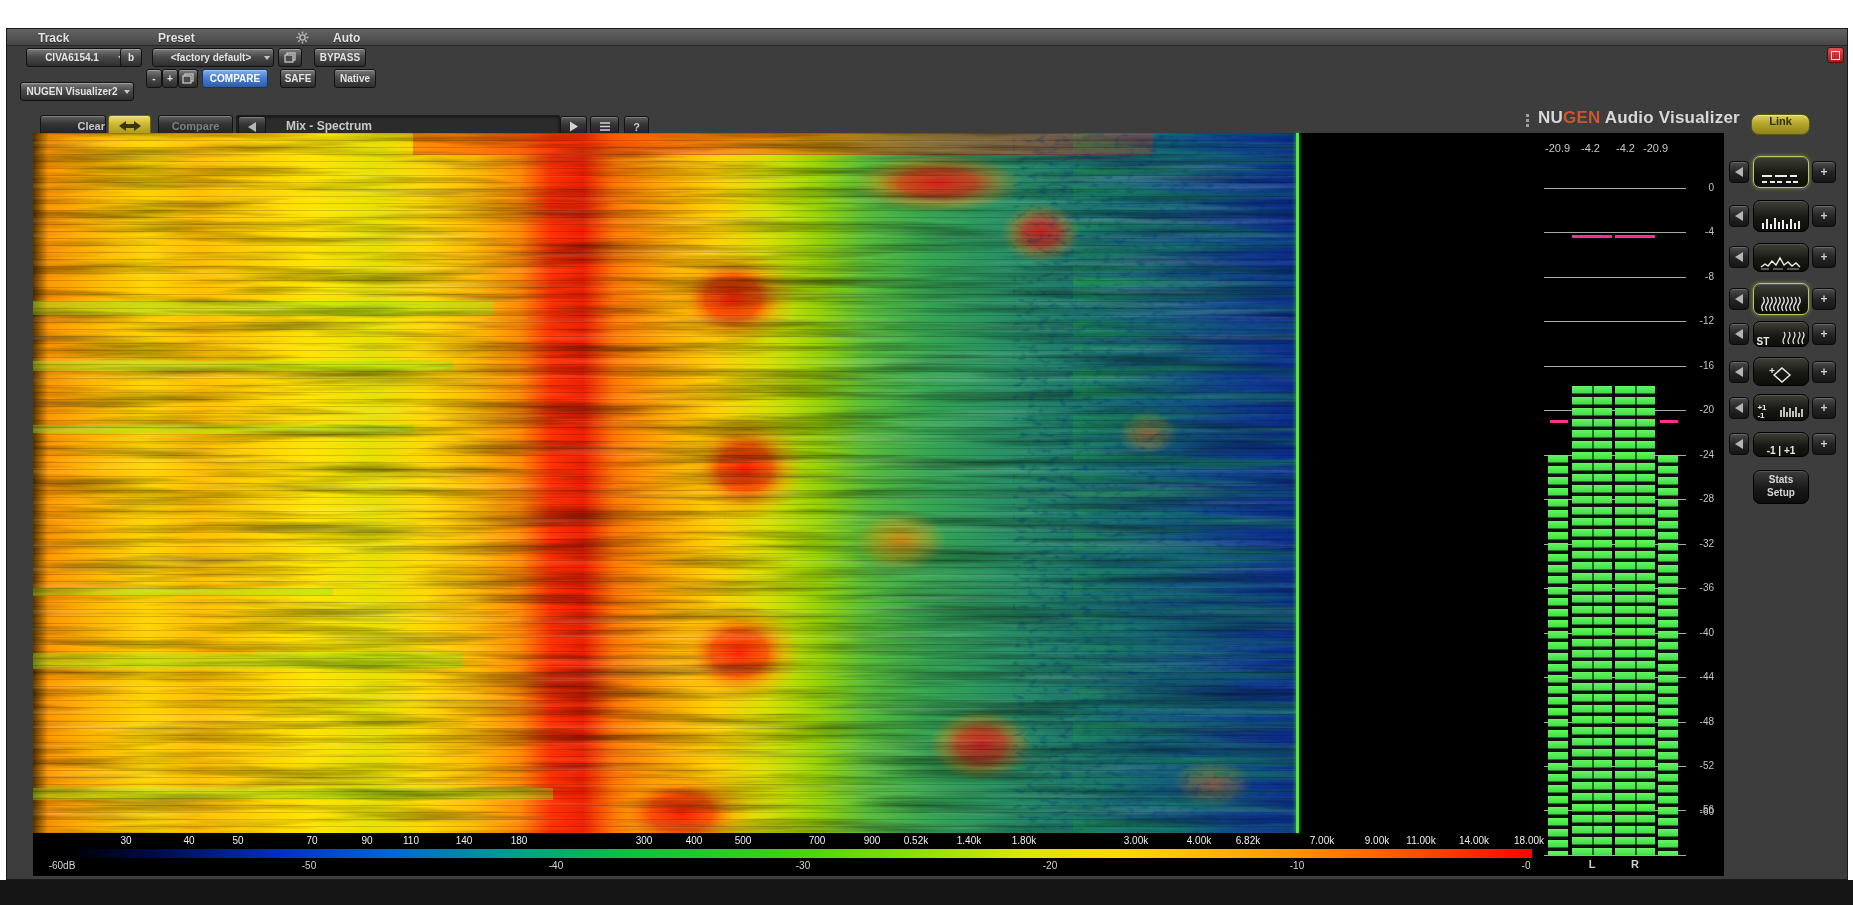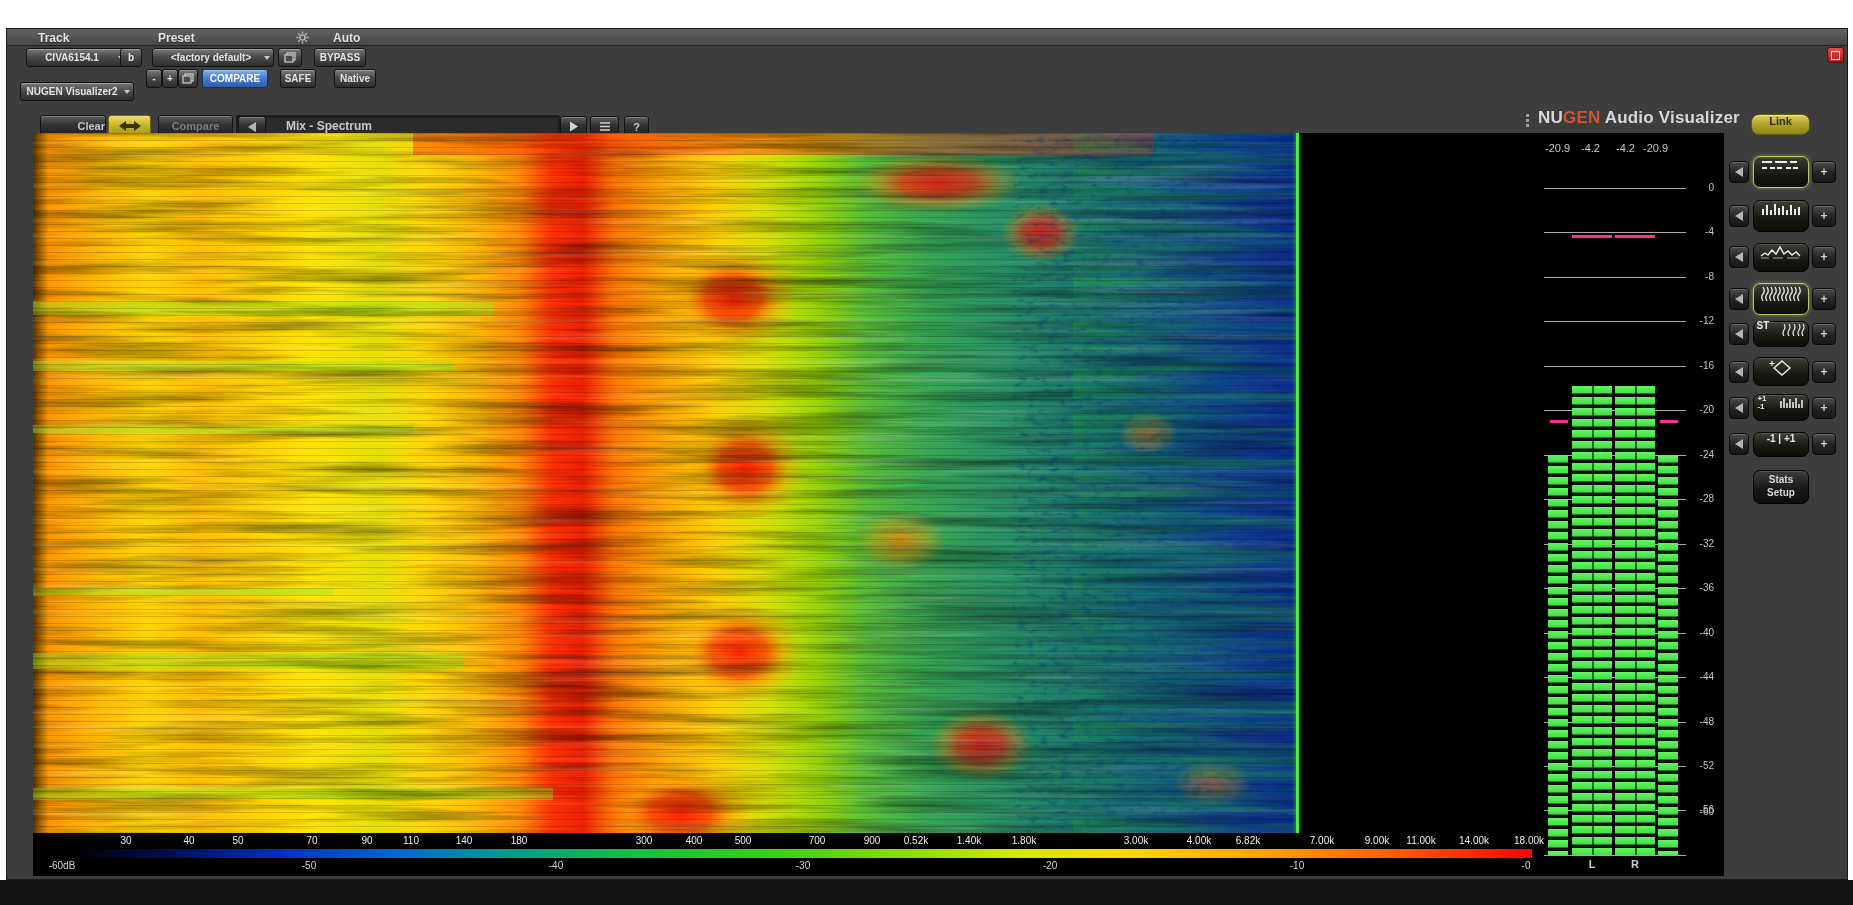--- a/index.html
+++ b/index.html
@@ -56,21 +56,21 @@
   .mbar{position:absolute;background:repeating-linear-gradient(180deg,#63f763 0px,#44dd44 7px,#111 8px,#111 11px);}
   .mbar.wide::after{content:"";position:absolute;left:50%;top:0;width:2px;height:100%;background:rgba(0,0,0,.55);}
   .mpeak{position:absolute;height:3px;background:#ff2f8f;}
   .mchan{position:absolute;top:720px;width:40px;text-align:center;font-size:11px;font-weight:bold;color:#cfcfcf;}
 
   
   .sbtn-sm{position:absolute;width:18px;height:20px;display:flex;align-items:center;justify-content:center;
      background:linear-gradient(#4c4c4c,#262626 50%,#161616);border:1px solid #0b0b0b;border-radius:4px;
      box-shadow:inset 0 1px 0 rgba(255,255,255,.18);color:#cfcfcf;font-size:12px;font-weight:bold;}
   .sbtn-plus{width:22px;}
-  .sbtn-main{position:absolute;left:1753px;width:54px;display:flex;align-items:flex-start;justify-content:center;gap:12px;
+  .sbtn-main{position:absolute;left:1753px;width:54px;display:flex;align-items:flex-end;justify-content:center;gap:12px;
      background:linear-gradient(#403f36,#191913 55%,#0d0d09);border:1px solid #000;border-radius:7px;
      box-shadow:inset 0 1px 0 rgba(255,255,255,.13);color:#e9e9e9;}
   .sbtn-main.active{border:1px solid #b9c860;box-shadow:0 0 4px rgba(195,215,85,.55),inset 0 1px 0 rgba(255,255,255,.13);}
   .sbtn-main .tinytxt{font-size:8px;font-weight:bold;color:#e9e9e9;line-height:8px;}
   .statsbtn{position:absolute;left:1753px;top:470px;width:54px;height:30px;
      background:linear-gradient(#3c3c3c,#191919 55%,#0d0d0d);border:1px solid #000;border-radius:7px;
      color:#d8d8d8;font-size:10px;font-weight:bold;text-align:center;line-height:13px;padding-top:2px;
      box-shadow:inset 0 1px 0 rgba(255,255,255,.13);}
 
   .botstrip{left:0;top:880px;width:1853px;height:25px;background:#151515;}

